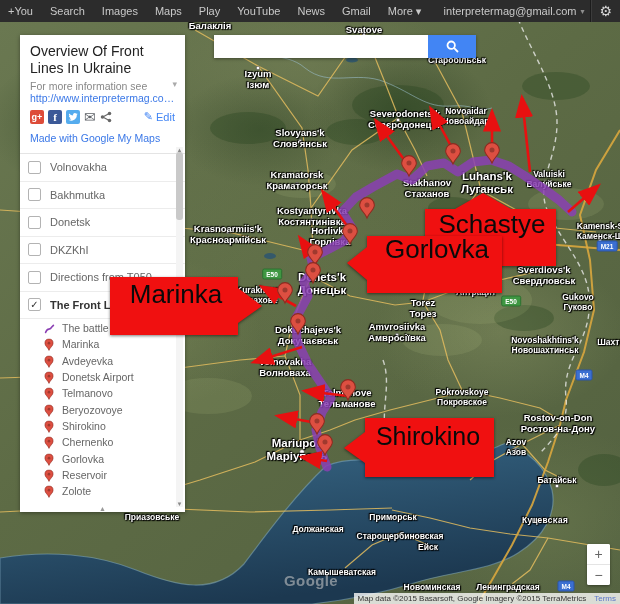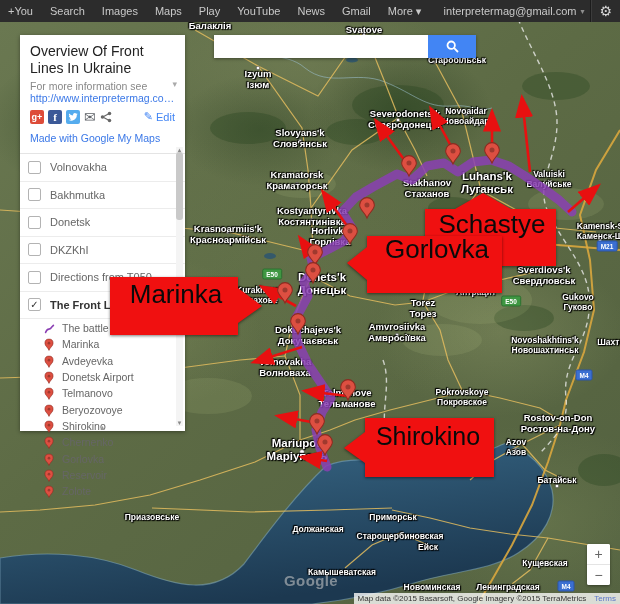--- a/index.html
+++ b/index.html
@@ -49,21 +49,21 @@
 
   
   .search{position:absolute;left:214px;top:35px;width:262px;height:23px;display:flex;
     z-index:30;box-shadow:0 1px 3px rgba(0,0,0,.4);}
   .search input{flex:1;border:none;outline:none;height:23px;padding:0 6px;font-size:12px;
     font-family:"Liberation Sans",sans-serif;box-sizing:border-box;}
   .search-btn{width:48px;height:23px;background:#4285f4;border:none;display:flex;
     align-items:center;justify-content:center;cursor:pointer;}
 
   
-  .panel{position:absolute;left:20px;top:35px;width:165px;height:396px;background:#fff;
+  .panel{position:absolute;left:20px;top:35px;width:165px;height:477px;background:#fff;
     z-index:20;box-shadow:0 1px 4px rgba(0,0,0,.4);box-sizing:border-box;}
   .panel-header{padding:8px 10px 5px 10px;position:relative;}
   .p-title{font-size:14px;line-height:17px;color:#222;}
   .p-sub{font-size:10.5px;line-height:12px;color:#888;margin-top:3px;}
   .p-link{font-size:10.5px;line-height:12px;color:#3b78e7;cursor:pointer;
     overflow:hidden;text-overflow:ellipsis;white-space:nowrap;}
   .p-collapse{position:absolute;right:8px;top:44px;color:#aaa;font-size:9px;cursor:pointer;}
   .icon-row{display:flex;align-items:center;margin-top:5px;height:15px;}
   .sq-icon{width:14px;height:14px;border-radius:2px;margin-right:4px;display:flex;
     align-items:center;justify-content:center;color:#fff;font-weight:bold;cursor:pointer;}
@@ -341,21 +341,21 @@
       </div>
       <div class="mlabel small" style="left: 393px; top: 512px;">
         <div>Приморськ</div>
       </div>
       <div class="mlabel small" style="left: 318px; top: 524px;">
         <div>Должанская</div>
       </div>
       <div class="mlabel small" style="left: 400px; top: 531px;">
         <div>Старощербиновская</div>
       </div>
-      <div class="mlabel small" style="left: 545px; top: 558px;">
+      <div class="mlabel small" style="left: 545px; top: 516px; font-family: Liberation Mono, monospace;">
         <div>Кущевская</div>
       </div>
       <div class="mlabel small" style="left: 428px; top: 542px;">
         <div>Ейск</div>
       </div>
       <div class="mlabel small" style="left: 342px; top: 567px;">
         <div>Камышеватская</div>
       </div>
       <div class="mlabel small" style="left: 432px; top: 582px;">
         <div>Новоминская</div>

